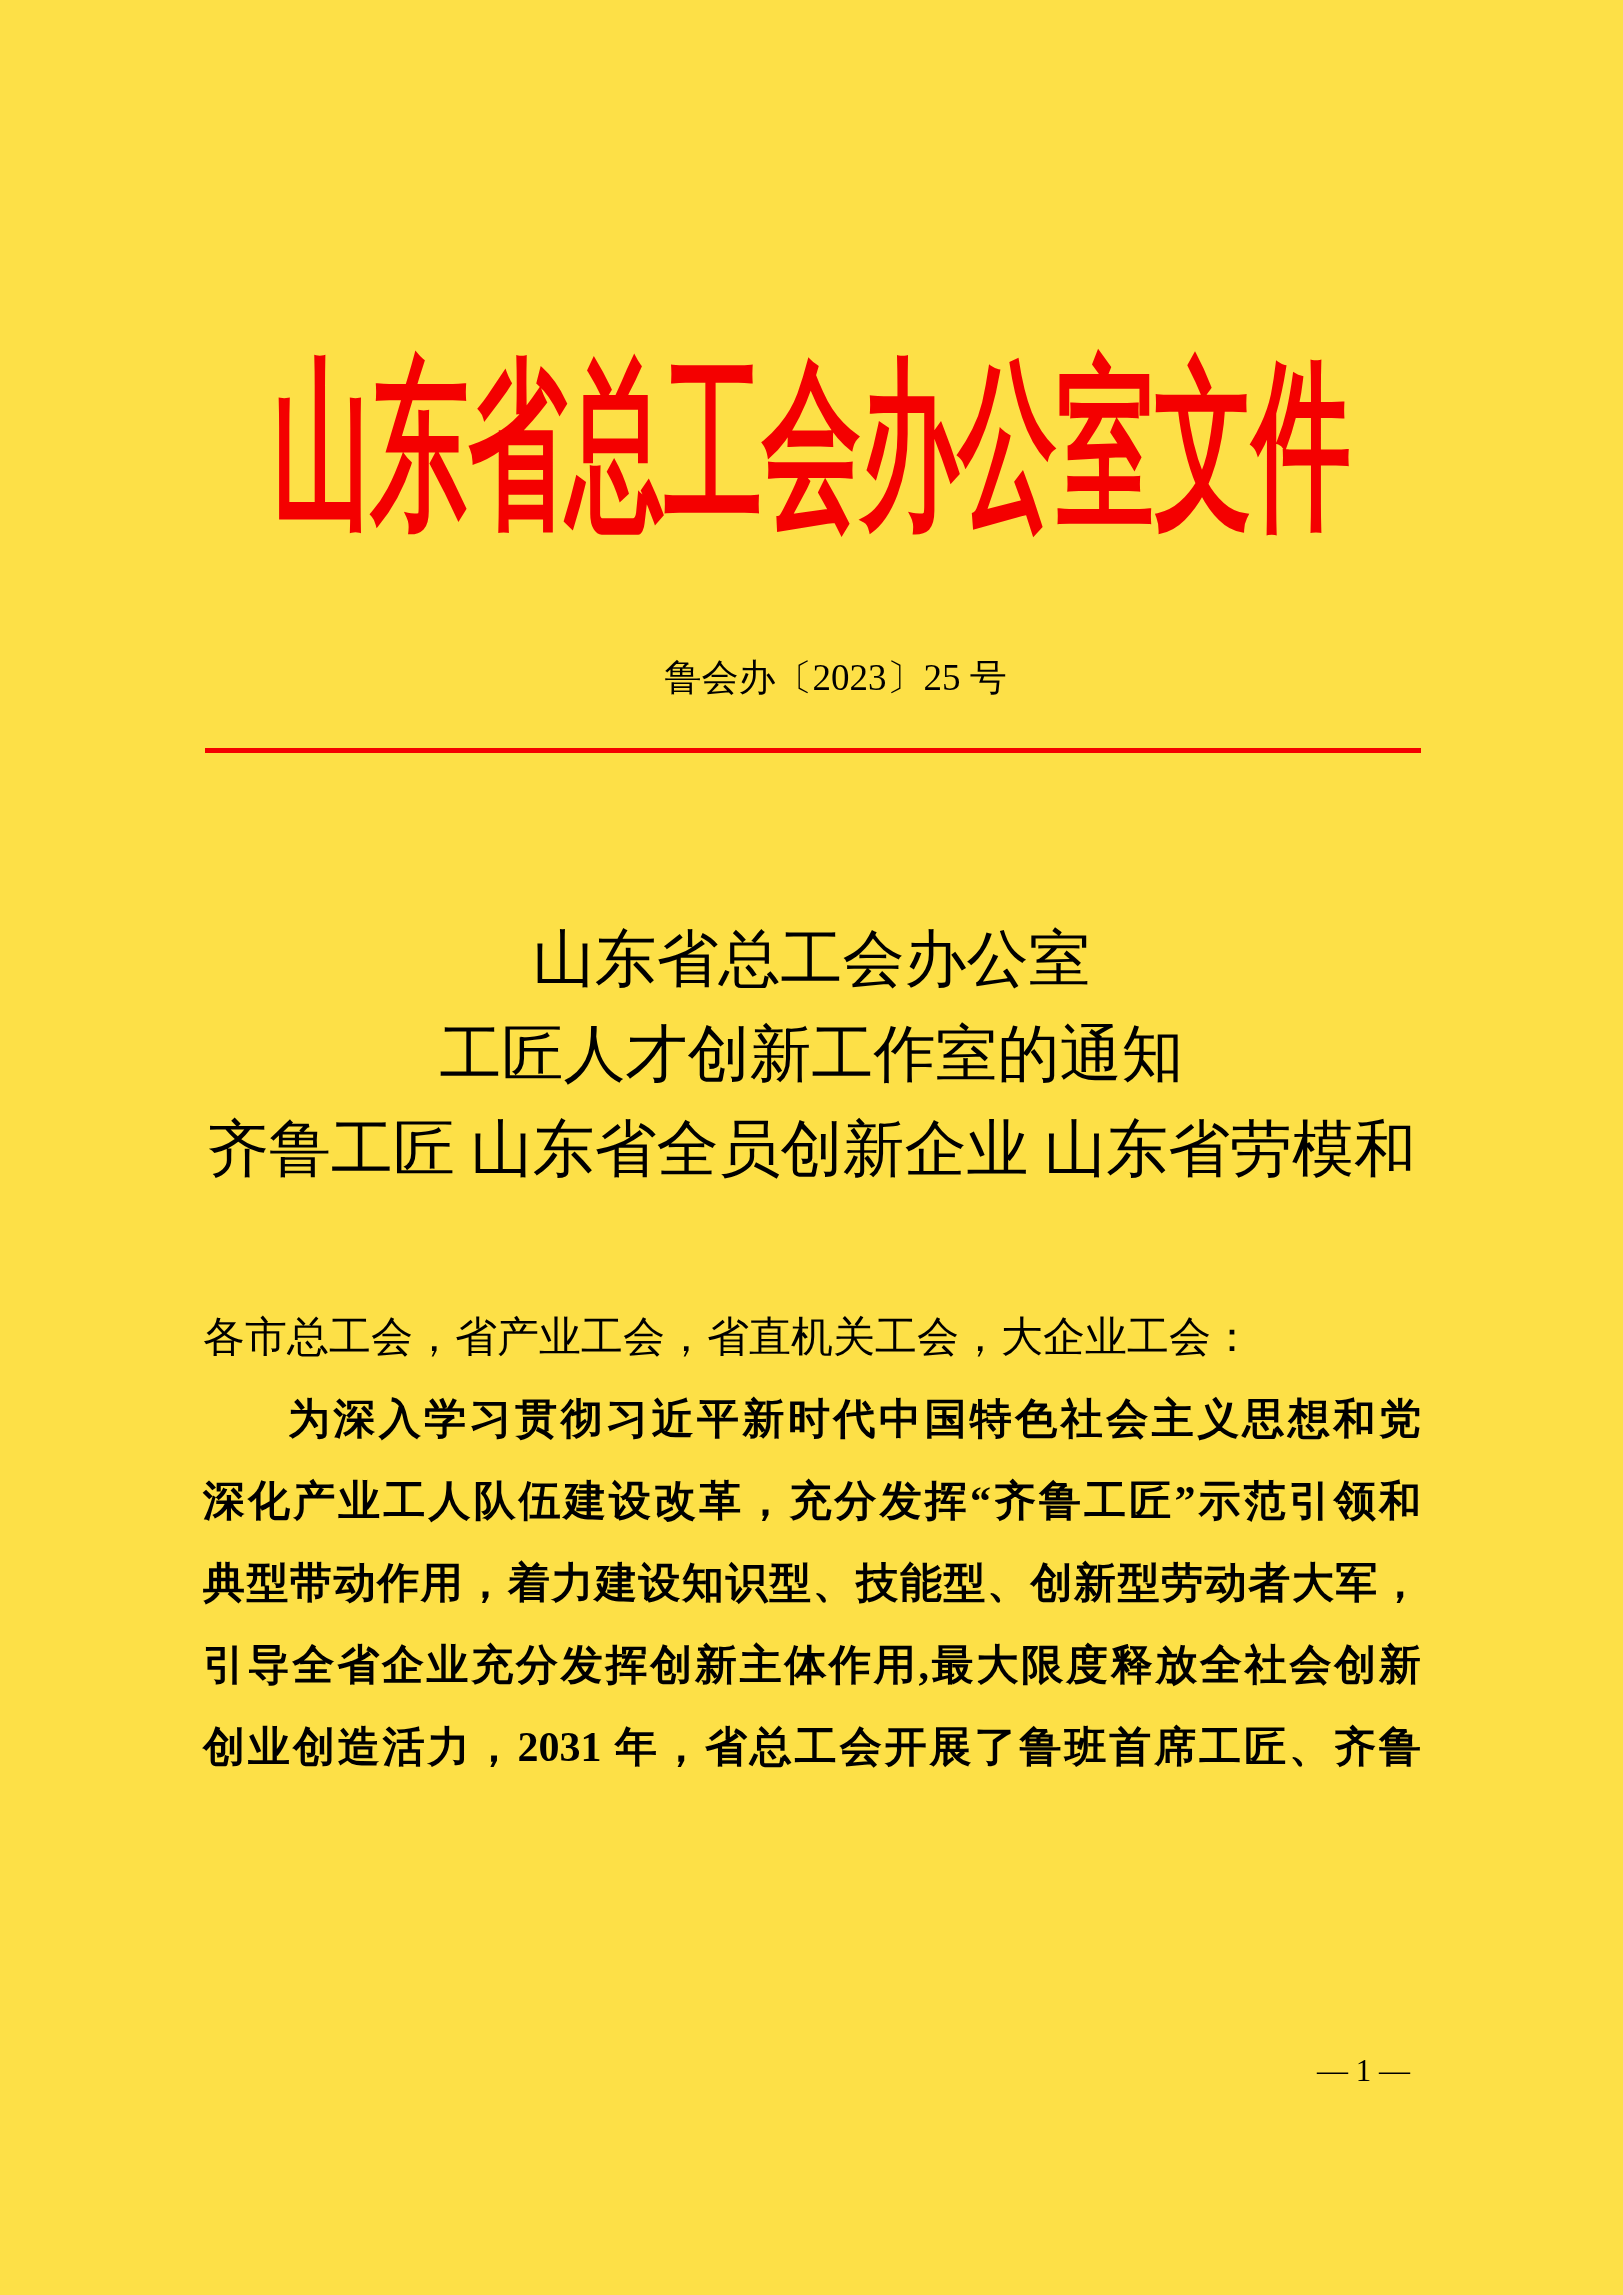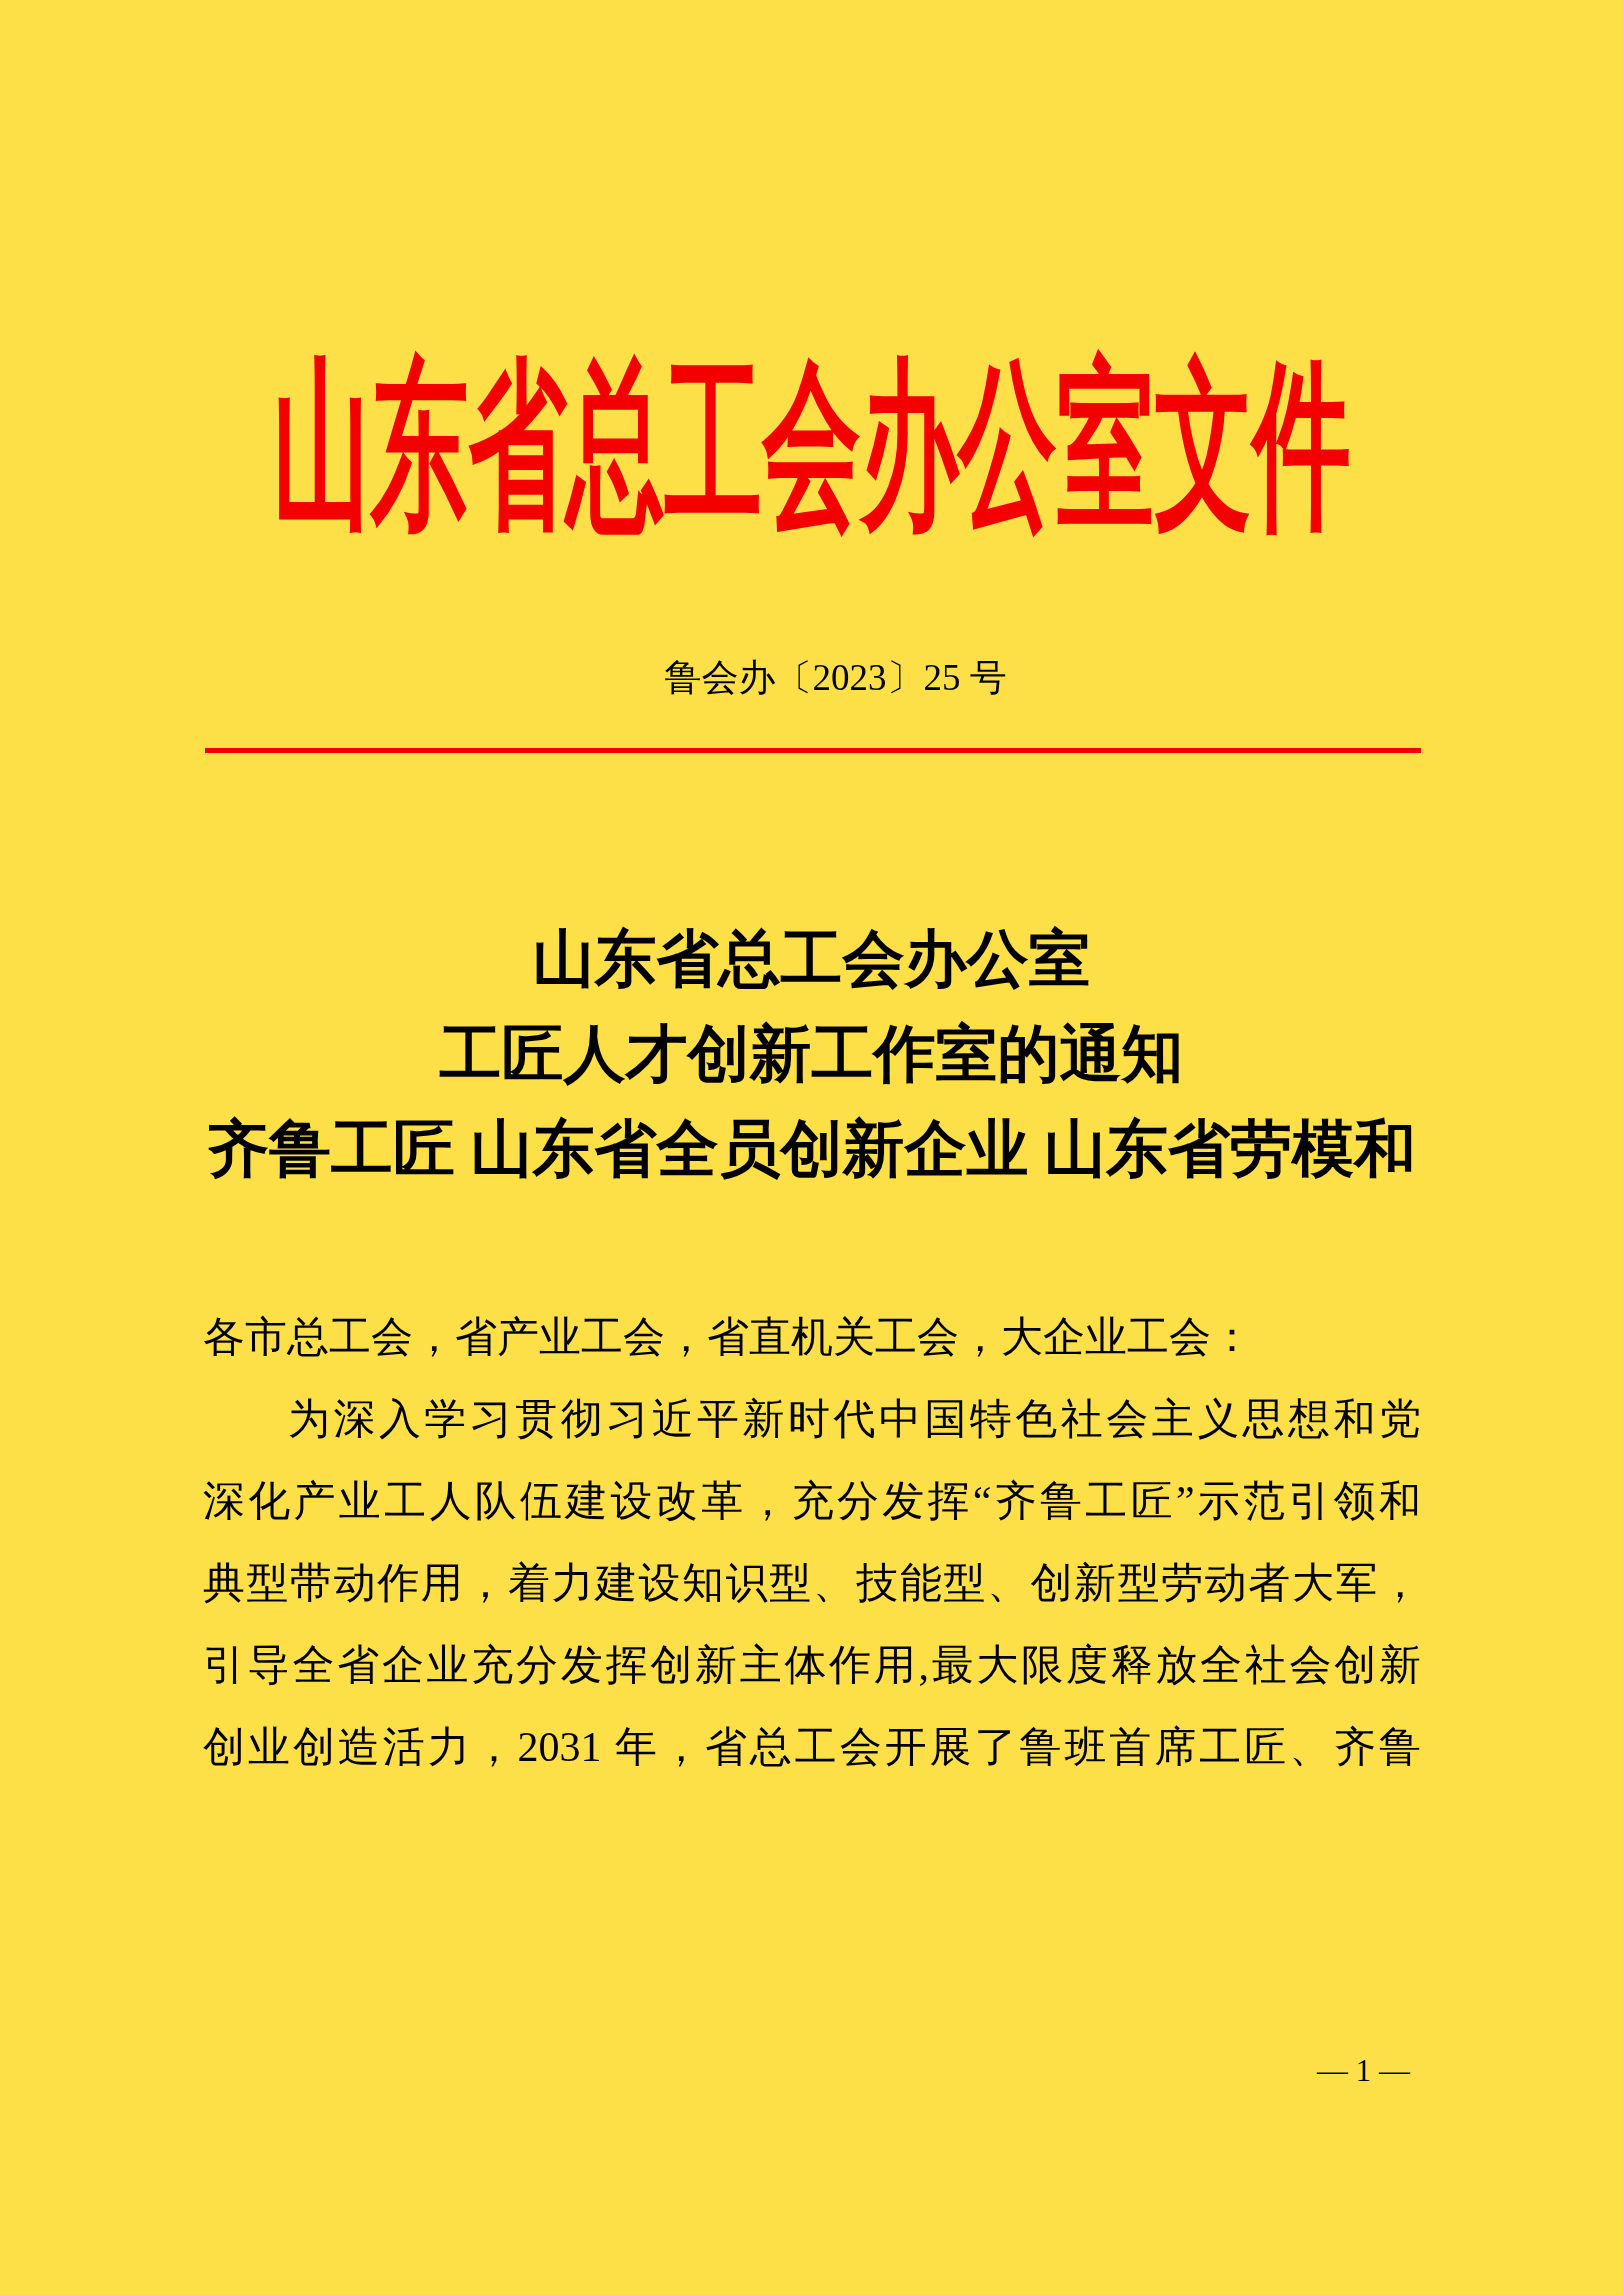--- a/index.html
+++ b/index.html
@@ -50,41 +50,42 @@
     height: 5px;
   }
   .doc-title {
     position: absolute;
     top: 912px;
     left: 0;
     width: 100%;
     text-align: center;
     font-size: 62px;
     line-height: 95px;
-    font-weight: bold;
+    font-weight: normal;
   }
   .doc-title .title-line {
     white-space: pre;
   }
   .body-block {
     position: absolute;
     top: 1296px;
     left: 203px;
     width: 1218px;
     font-size: 42px;
   }
   .body-line {
     height: 82px;
     line-height: 82px;
     white-space: nowrap;
   }
   .body-line.justified {
     text-align: justify;
     text-align-last: justify;
     text-justify: inter-character;
+    font-weight: bold;
   }
   .body-line.indent {
     padding-left: 85px;
     width: 1133px;
   }
   .page-number {
     position: absolute;
     top: 2055px;
     right: 213px;
     font-size: 31px;

